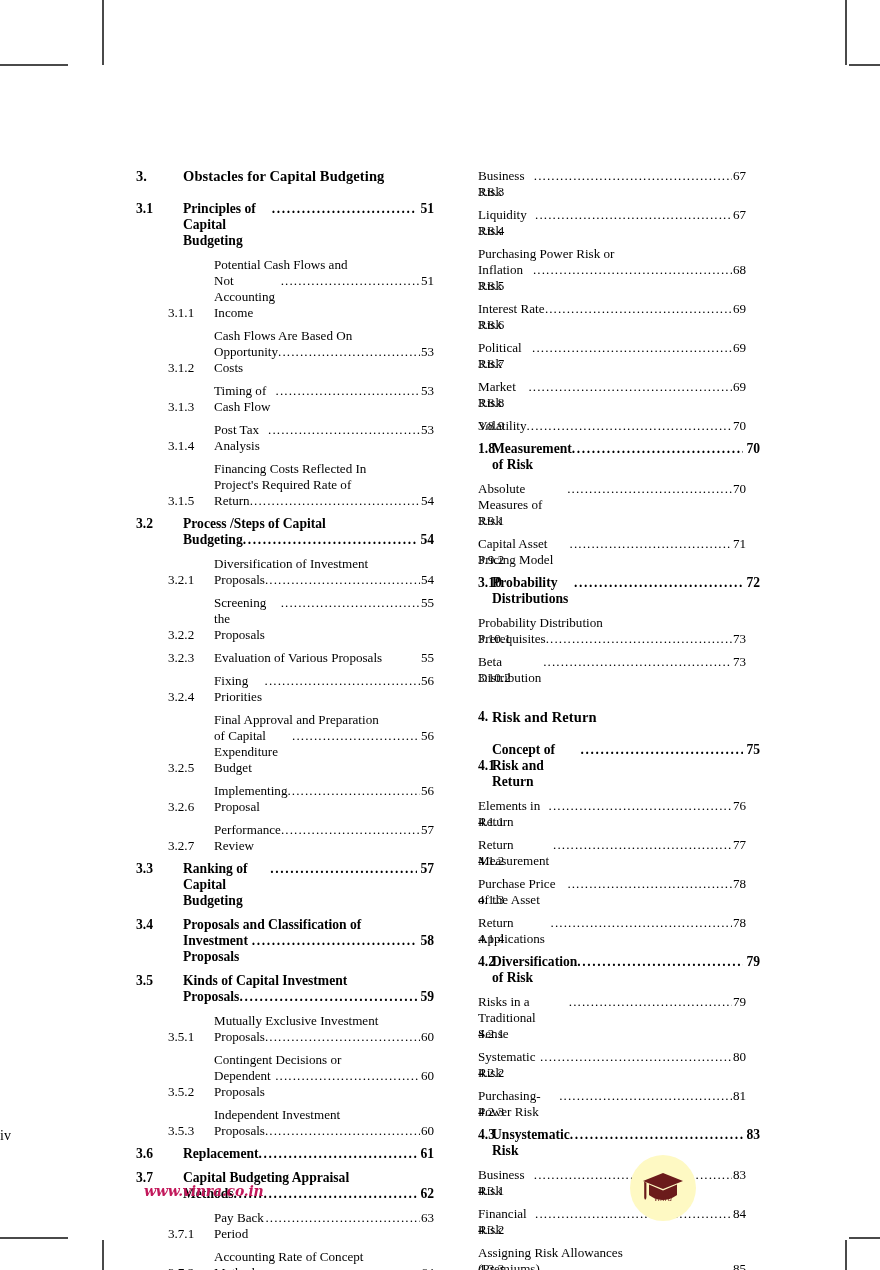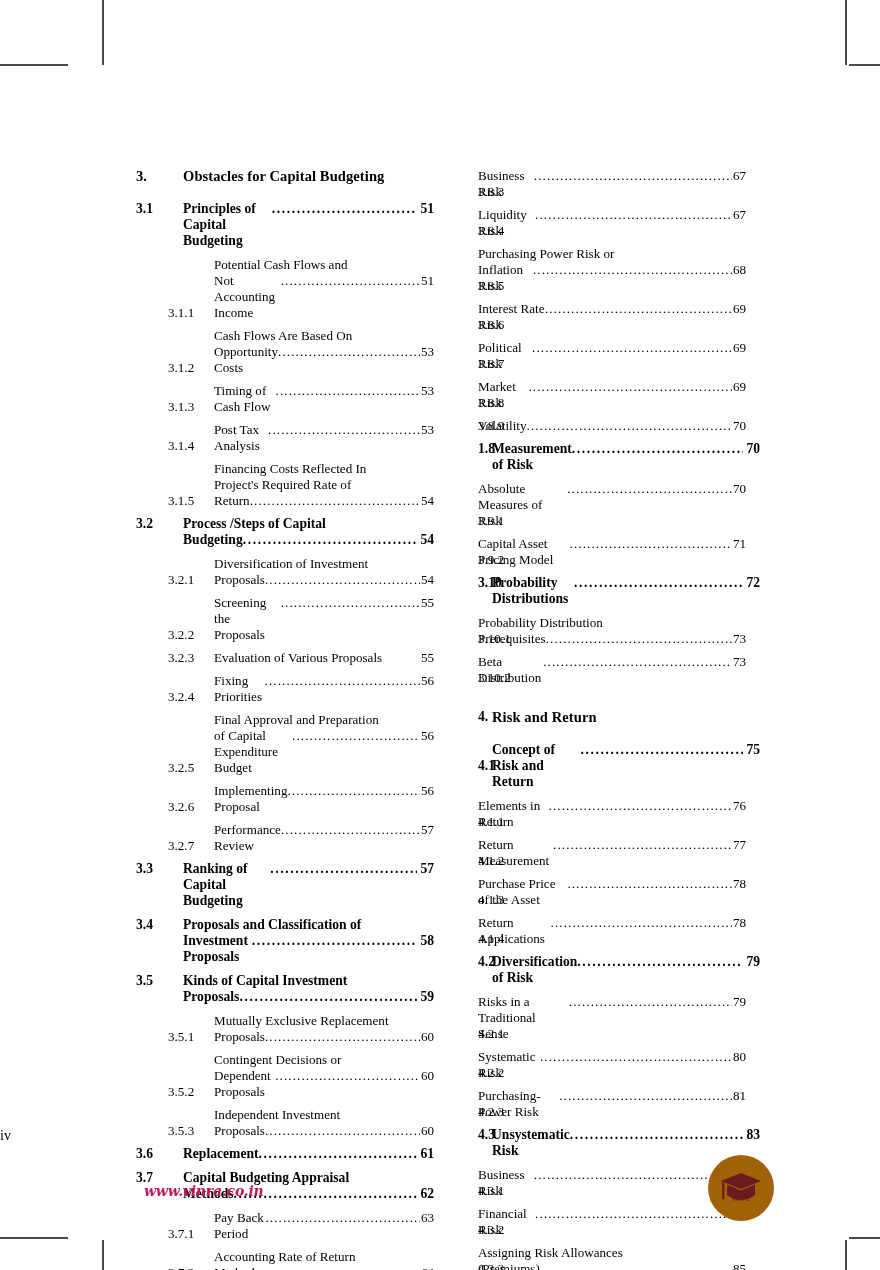--- a/index.html
+++ b/index.html
@@ -155,26 +155,26 @@
     top: 1183px;
     font-family: "DejaVu Serif", "Liberation Serif", serif;
     font-weight: bold;
     font-style: italic;
     font-size: 14px;
     color: #c2185b;
     letter-spacing: -0.2px;
   }
   .logo {
     position: absolute;
-    left: 708px;
+    left: 630px;
     top: 1155px;
     width: 66px;
     height: 66px;
     border-radius: 50%;
-    background: #a16207;
+    background: #fef9c3;
   }
   .logo svg { display: block; }
 </style>
 </head>
 <body>
 
 <div class="page">
 
   <div class="crop v crop-tl-v"></div>
   <div class="crop h crop-tl-h"></div>
@@ -366,21 +366,21 @@
             <div class="line">
               <span class="label">Proposals</span>
               <span class="leader">............................................................</span>
               <span class="pg">59</span>
             </div>
           </div>
         </div>
         <div class="row sec2">
           <span class="num">3.5.1</span>
           <div class="body">
-            <div class="cont">Mutually Exclusive Replacement</div>
+            <div class="cont">Mutually Exclusive Investment</div>
             <div class="line">
               <span class="label">Proposals</span>
               <span class="leader">............................................................</span>
               <span class="pg">60</span>
             </div>
           </div>
         </div>
         <div class="row sec2">
           <span class="num">3.5.2</span>
           <div class="body">
@@ -430,21 +430,21 @@
             <div class="line">
               <span class="label">Pay Back Period</span>
               <span class="leader">............................................................</span>
               <span class="pg">63</span>
             </div>
           </div>
         </div>
         <div class="row sec2">
           <span class="num">3.7.2</span>
           <div class="body">
-            <div class="cont">Accounting Rate of Return</div>
+            <div class="cont">Accounting Rate of Concept</div>
             <div class="line">
               <span class="label">Method</span>
               <span class="leader">............................................................</span>
               <span class="pg">64</span>
             </div>
           </div>
         </div>
       </div>
     <div class="col-right" id="col-right">
         <div class="row sec2">

